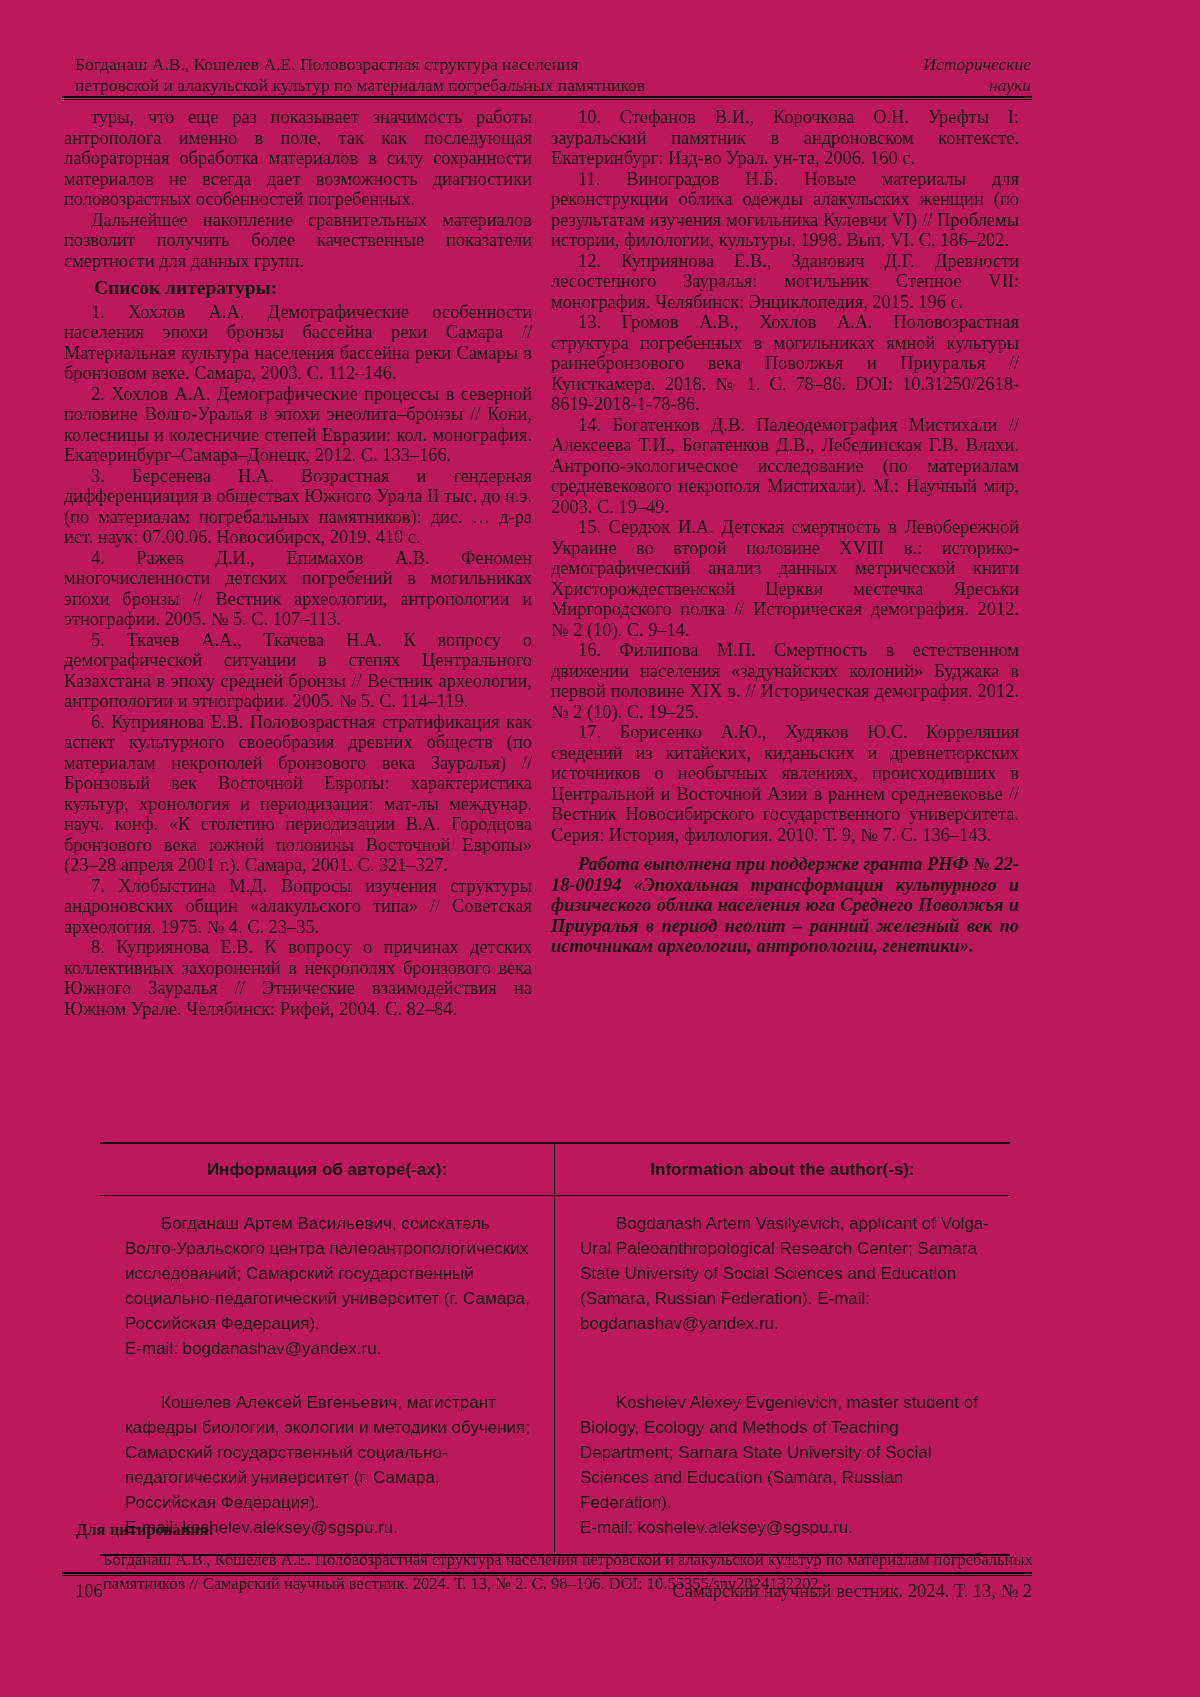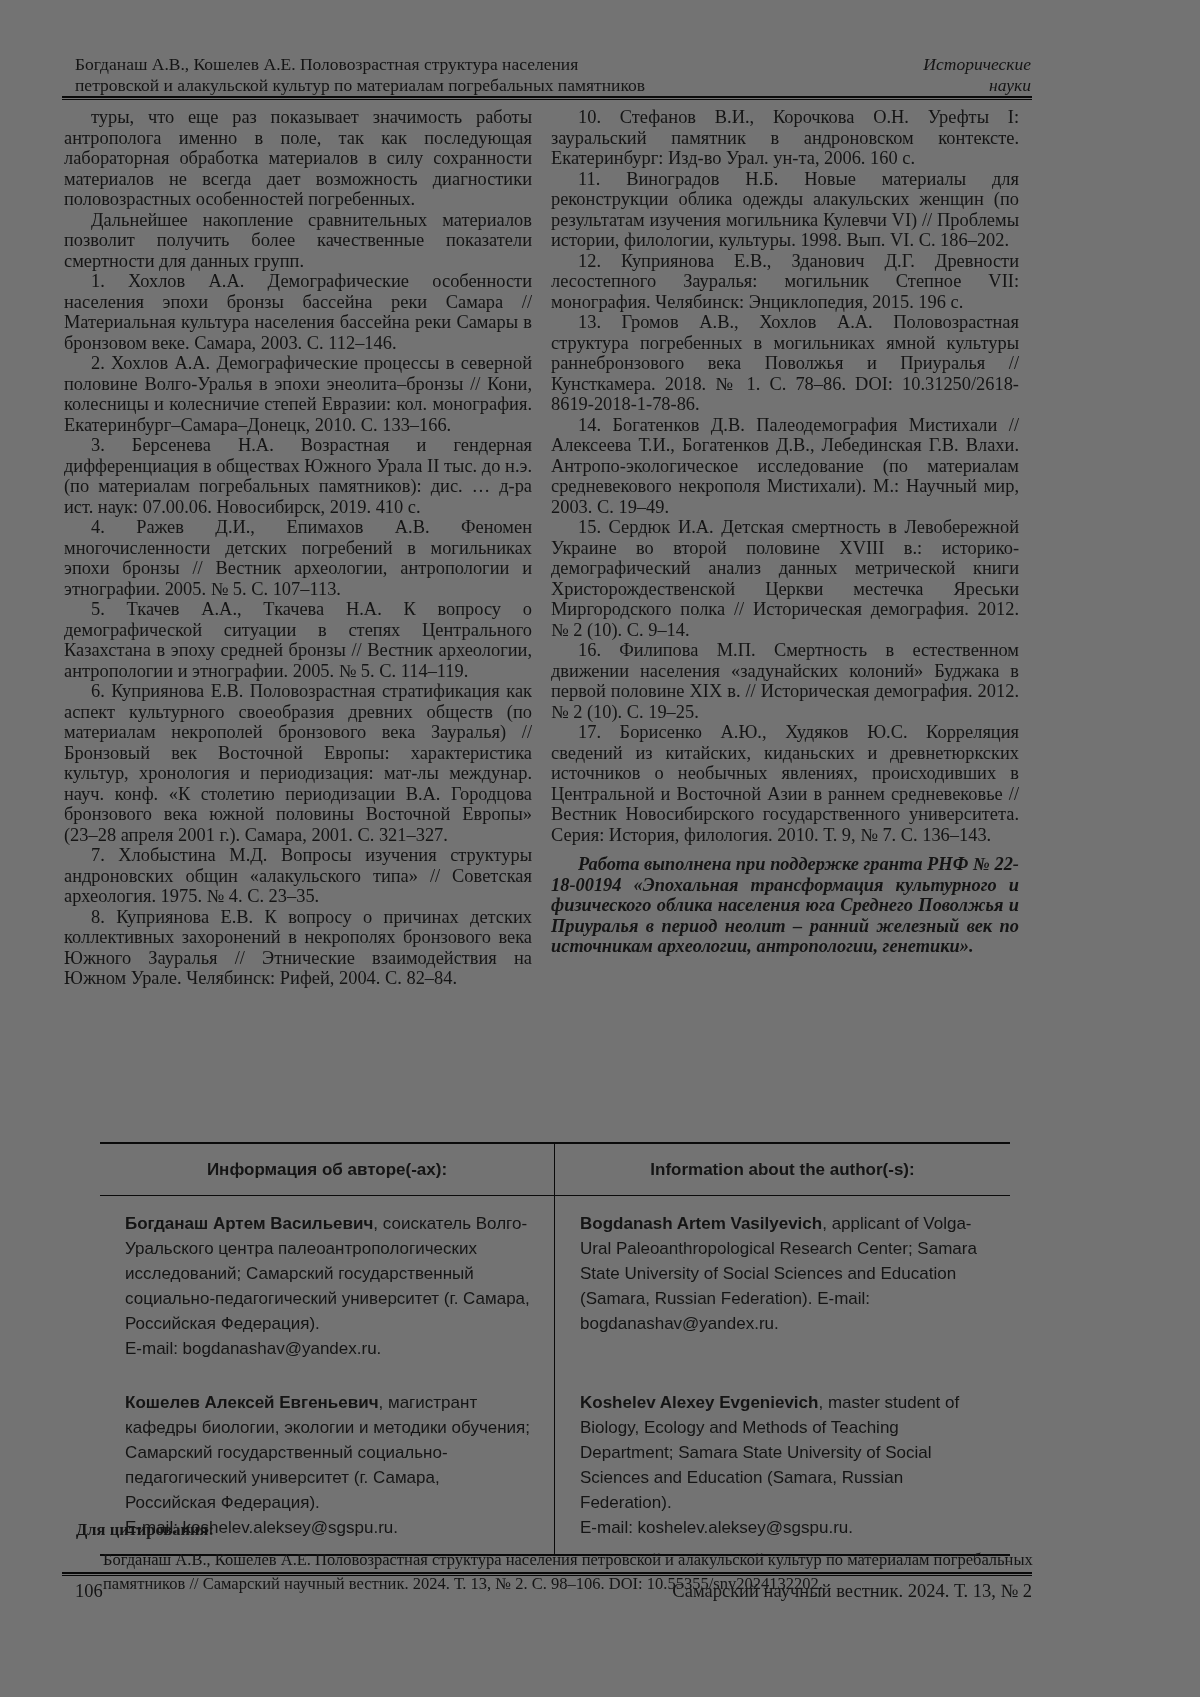--- a/index.html
+++ b/index.html
@@ -1,17 +1,17 @@
 <!DOCTYPE html>
 <html lang="ru"><head>
 <meta charset="utf-8">
 <style>
   html,body{margin:0;padding:0;background:#fff;}
   .page{
-    position:relative;width:1200px;height:1697px;background:#737373;
+    position:relative;width:1200px;height:1697px;background:#be185d;
     color:#141414;overflow:hidden;
     font-family:"Liberation Serif",serif;
   }
   
   .header{
     position:absolute;top:54px;left:75px;width:956px;
     display:flex;justify-content:space-between;
     font-size:17.5px;line-height:21px;
   }
   .htitle{white-space:nowrap;}
@@ -46,21 +46,21 @@
   .t-head{display:flex;border-bottom:1.5px solid #0a0a0a;font-weight:bold;text-align:center;}
   .t-cell{width:50%;box-sizing:border-box;}
   .t-cell:first-child{border-right:1.5px solid #0a0a0a;}
   .t-head .t-cell{padding:13px 10px;}
   .t-row{display:flex;}
   .t-row:nth-child(2){min-height:148px;}
   .t-row:last-child{min-height:153px;}
   .t-row .t-cell{padding:15px 20px 14px 25px;}
   .t-row p{margin:0;}
   .t-row p:empty{display:none;}
-  .t-row b{font-weight:bold;}
+  .t-row b{font-weight:normal;margin-left:36px;}
   
   .citation{position:absolute;top:1519px;left:76px;width:965px;font-family:Liberation Serif, serif;}
   .cite-label{margin:0;font-weight:bold;font-size:16.5px;line-height:22px;}
   .cite-text{margin:7px 0 0 27px;width:938px;font-size:16.5px;line-height:24px;}
   
   .footer{position:absolute;top:1572px;left:62px;width:970px;}
   .footer-rule{height:1px;border-top:2.5px solid #0a0a0a;border-bottom:1.2px solid #0a0a0a;}
   .footer-row{
     display:flex;justify-content:space-between;
     margin-top:4px;padding-left:13px;font-size:18.5px;line-height:22px;
@@ -80,25 +80,26 @@
       <div>Исторические</div>
       <div>науки</div>
     </div>
   </div>
   <div class="top-rule"></div>
 
   <div class="columns">
     <div class="col">
       <p class="para">туры, что еще раз показывает значимость работы антрополога именно в поле, так как последующая лабораторная обработка материалов в силу сохранности материалов не всегда дает возможность диагностики половозрастных особенностей погребенных.</p>
       <p class="para">Дальнейшее накопление сравнительных материалов позволит получить более качественные показатели смертности для данных групп.</p>
+      <p class="refs-heading">Список литературы:</p>
       <div>
 
           <p class="ref">1. Хохлов А.А. Демографические особенности населения эпохи бронзы бассейна реки Самара // Материальная культура населения бассейна реки Самары в бронзовом веке. Самара, 2003. С. 112–146.</p>
 
-          <p class="ref">2. Хохлов А.А. Демографические процессы в северной половине Волго-Уралья в эпохи энеолита–бронзы // Кони, колесницы и колесничие степей Евразии: кол. монография. Екатеринбург–Самара–Донецк, 2010. С. 133–166.</p>
+          <p class="ref">2. Хохлов А.А. Демографические процессы в северной половине Волго-Уралья в эпохи энеолита–бронзы // Кони, колесницы и колесничие степей Евразии: кол. монография. Екатеринбург–Самара–Донецк, 2012. С. 133–166.</p>
 
           <p class="ref">3. Берсенева Н.А. Возрастная и гендерная дифференциация в обществах Южного Урала II тыс. до н.э. (по материалам погребальных памятников): дис. … д-ра ист. наук: 07.00.06. Новосибирск, 2019. 410 с.</p>
 
           <p class="ref">4. Ражев Д.И., Епимахов А.В. Феномен многочисленности детских погребений в могильниках эпохи бронзы // Вестник археологии, антропологии и этнографии. 2005. № 5. С. 107–113.</p>
 
           <p class="ref">5. Ткачев А.А., Ткачева Н.А. К вопросу о демографической ситуации в степях Центрального Казахстана в эпоху средней бронзы // Вестник археологии, антропологии и этнографии. 2005. № 5. С. 114–119.</p>
 
           <p class="ref">6. Куприянова Е.В. Половозрастная стратификация как аспект культурного своеобразия древних обществ (по материалам некрополей бронзового века Зауралья) // Бронзовый век Восточной Европы: характеристика культур, хронология и периодизация: мат-лы междунар. науч. конф. «К столетию периодизации В.А. Городцова бронзового века южной половины Восточной Европы» (23–28 апреля 2001 г.). Самара, 2001. С. 321–327.</p>
 
           <p class="ref">7. Хлобыстина М.Д. Вопросы изучения структуры андроновских общин «алакульского типа» // Советская археология. 1975. № 4. С. 23–35.</p>

